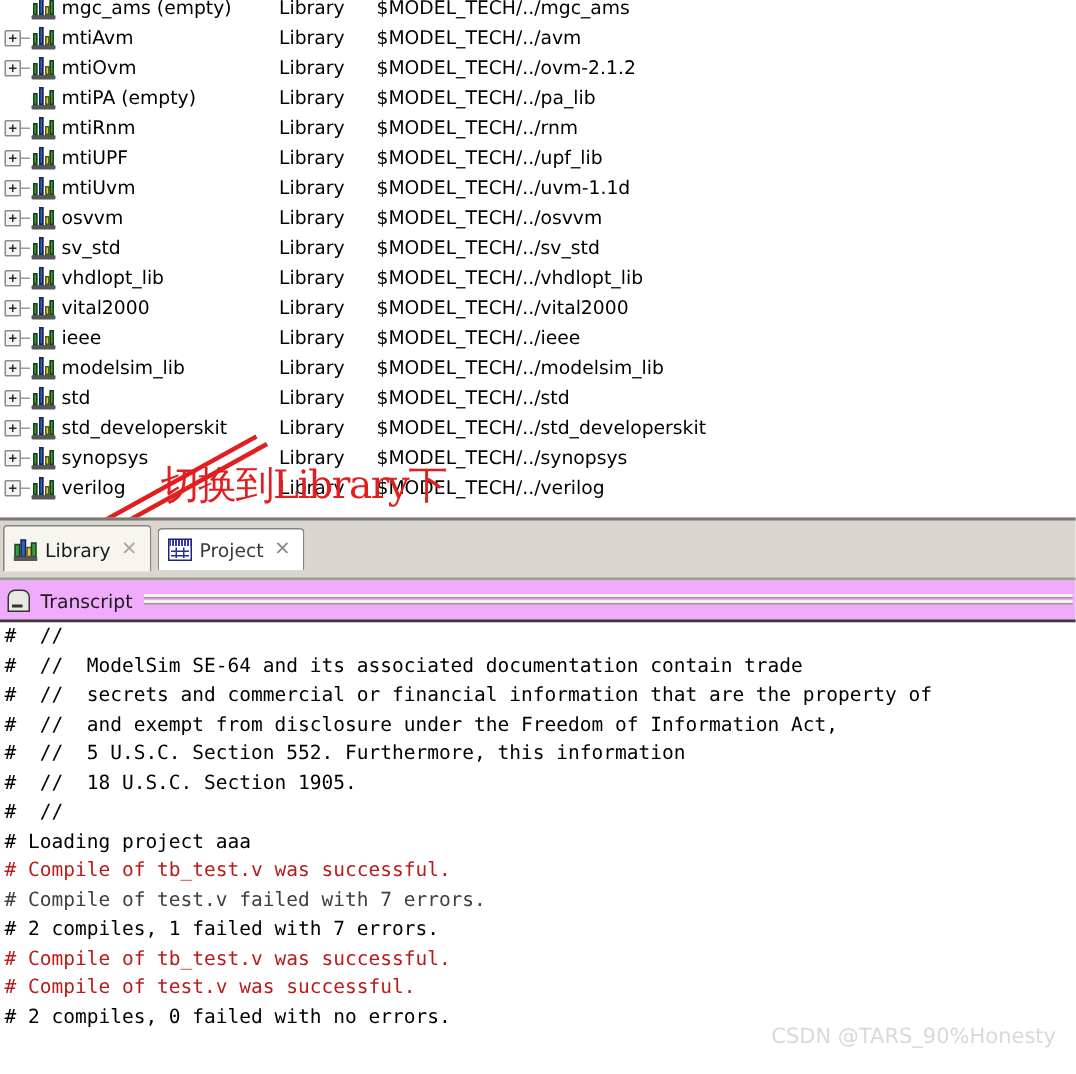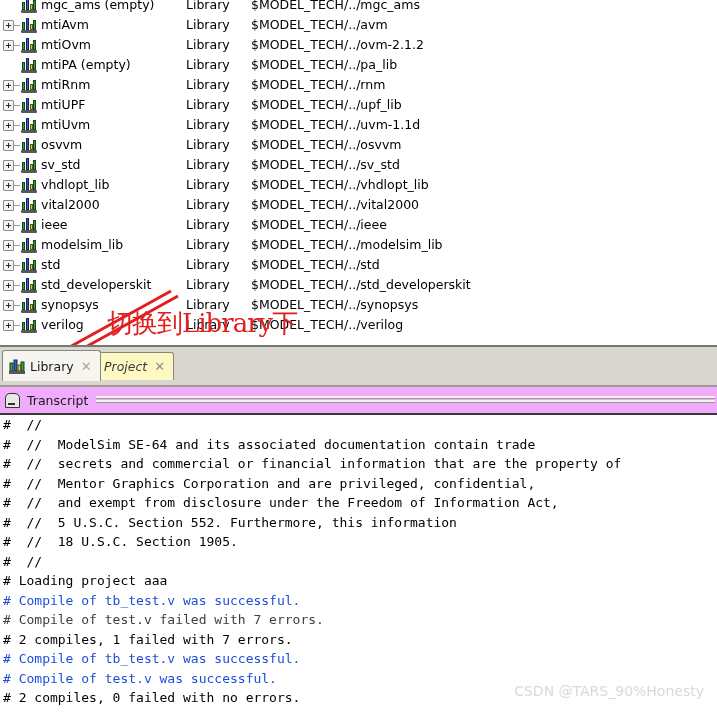--- a/index.html
+++ b/index.html
@@ -148,25 +148,24 @@
   }
   .tab.active {
     left: 2px;
     background: #f6f5f0;
     color: #1a1a1a;
     top: 3px;
     height: 31px;
     z-index: 3;
   }
   .tab.inactive {
-    left: 76px;
-    background: #fef9c3;
+    left: 105px;
+    background: #ffffff;
     color: #3a3a3a;
     z-index: 2;
-    font-style: italic;
   }
   .tab-close {
     font-size: 13px;
     color: #a9a8a0;
     font-weight: bold;
     margin-left: 2px;
   }
   .tab.inactive .tab-close { color: #8f8e86; }
 
   .tab-icon-lib {
@@ -248,21 +247,21 @@
     width: 717px; height: 301px;
     background: #ffffff;
     overflow: hidden;
     font-family: "DejaVu Sans Mono", "Liberation Mono", monospace;
     font-size: 13px;
     line-height: 19.5px;
     padding-left: 3px;
     box-sizing: border-box;
   }
   .t-line { white-space: pre; color: #000000; }
-  .t-line.ok  { color: #1d4ed8; }
+  .t-line.ok  { color: #b91c1c; }
   .t-line.err { color: #404040; }
 
   
   #watermark {
     position: absolute;
     right: 13px; bottom: 17px;
     font-family: "DejaVu Sans", "Liberation Sans", sans-serif;
     font-size: 14px;
     color: #d9d9d9;
     white-space: nowrap;
@@ -541,21 +540,20 @@
 <div id="transcript-header">
   <span id="transcript-icon"></span>
   <span id="transcript-title">Transcript</span>
   <span id="transcript-grip"></span>
 </div>
 
 <div id="transcript-body">
     <div class="t-line">#  //</div>
     <div class="t-line">#  //  ModelSim SE-64 and its associated documentation contain trade</div>
     <div class="t-line">#  //  secrets and commercial or financial information that are the property of</div>
-    <div class="t-line">#  //  Mentor Graphics Corporation and are privileged, confidential,</div>
     <div class="t-line">#  //  and exempt from disclosure under the Freedom of Information Act,</div>
     <div class="t-line">#  //  5 U.S.C. Section 552. Furthermore, this information</div>
     <div class="t-line">#  //  18 U.S.C. Section 1905.</div>
     <div class="t-line">#  //</div>
     <div class="t-line"># Loading project aaa</div>
     <div class="t-line ok"># Compile of tb_test.v was successful.</div>
     <div class="t-line err"># Compile of test.v failed with 7 errors.</div>
     <div class="t-line"># 2 compiles, 1 failed with 7 errors.</div>
     <div class="t-line ok"># Compile of tb_test.v was successful.</div>
     <div class="t-line ok"># Compile of test.v was successful.</div>

